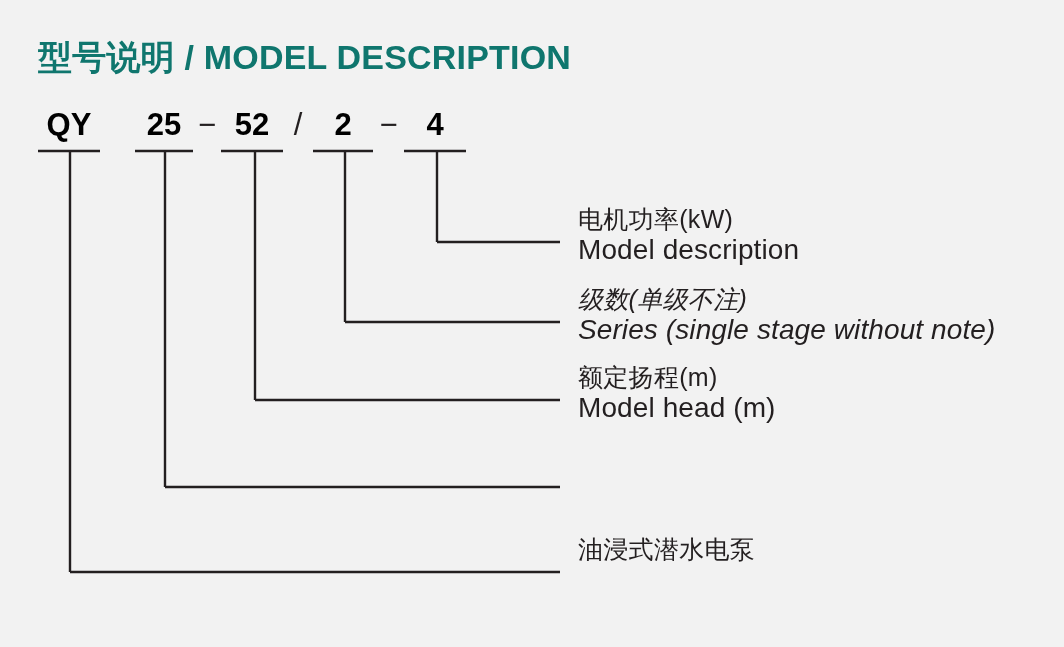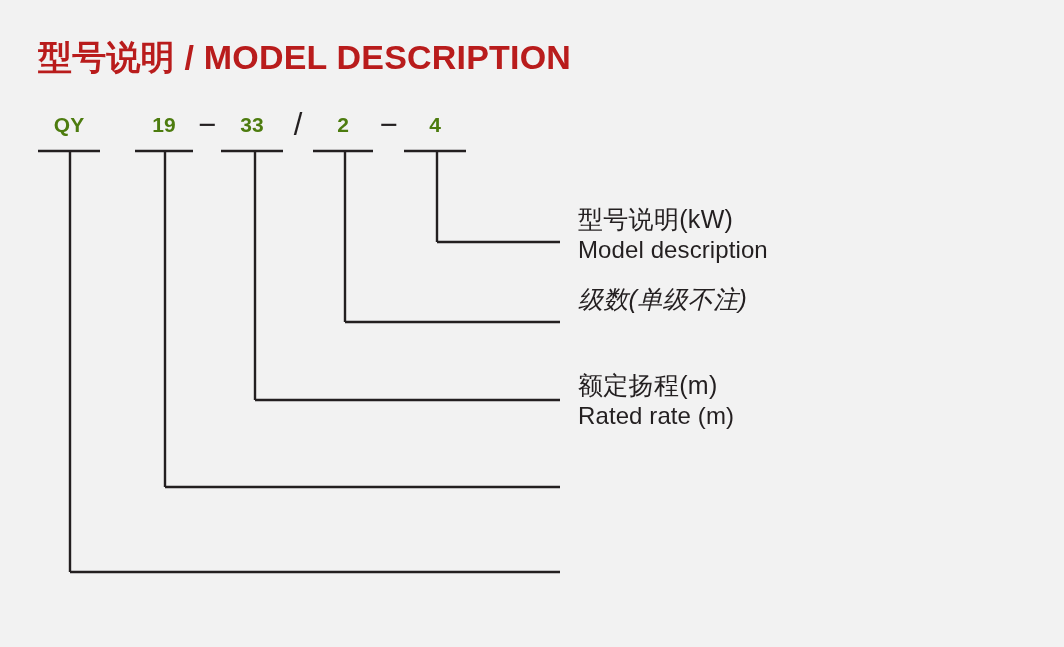--- a/index.html
+++ b/index.html
@@ -20,40 +20,40 @@
     height: 647px;
   }
 
   
   .title {
     position: absolute;
     left: 38px;
     top: 36px;
     font-size: 34px;
     font-weight: bold;
-    color: #b91c1c;
+    color: #0f766e;
     letter-spacing: 0.2px;
     white-space: nowrap;
     line-height: 42px;
   }
 
   
   .code-row {
     position: absolute;
     left: 0;
     top: 103px;
     height: 46px;
     width: 520px;
   }
   .code-seg {
     position: absolute;
     top: 0;
-    font-size: 21px;
+    font-size: 31px;
     font-weight: bold;
-    color: #4d7c0f;
+    color: #000000;
     line-height: 44px;
     white-space: nowrap;
     text-align: center;
   }
   .code-sep {
     position: absolute;
     top: 0;
     font-size: 31px;
     font-weight: normal;
     color: #231f20;
@@ -83,41 +83,41 @@
     left: 578px;
     white-space: nowrap;
     color: #231f20;
   }
   .label .cn {
     font-size: 25px;
     line-height: 31px;
     letter-spacing: 0.3px;
   }
   .label .en {
-    font-size: 24px;
+    font-size: 28px;
     line-height: 30px;
     letter-spacing: 0.1px;
   }
   .label sup {
     font-size: 0.62em;
     vertical-align: super;
     line-height: 0;
   }
 </style>
 </head>
 <body>
 
 <div id="stage">
 
   <div class="title">型号说明 / MODEL DESCRIPTION</div>
 
   <div class="code-row">
       <div class="code-seg" style="left: 38px; width: 62px;">QY</div>
-      <div class="code-seg" style="left: 135px; width: 58px;">19</div>
-      <div class="code-seg" style="left: 221px; width: 62px;">33</div>
+      <div class="code-seg" style="left: 135px; width: 58px;">25</div>
+      <div class="code-seg" style="left: 221px; width: 62px;">52</div>
       <div class="code-seg" style="left: 313px; width: 60px;">2</div>
       <div class="code-seg" style="left: 404px; width: 62px;">4</div>
       <div class="code-sep" style="left: 193px; width: 28px;">−</div>
       <div class="code-sep" style="left: 283px; width: 30px;">/</div>
       <div class="code-sep" style="left: 373px; width: 31px;">−</div>
     </div>
 
   <svg id="leaders" viewBox="0 0 1064 647" width="1064" height="647">
       <line x1="38" y1="151" x2="100" y2="151"></line>
       <line x1="437" y1="151" x2="437" y2="242"></line>
@@ -131,29 +131,31 @@
       <line x1="313" y1="151" x2="373" y2="151"></line>
       <line x1="165" y1="151" x2="165" y2="487"></line>
       <line x1="165" y1="487" x2="560" y2="487"></line>
       <line x1="404" y1="151" x2="466" y2="151"></line>
       <line x1="70" y1="151" x2="70" y2="572"></line>
       <line x1="70" y1="572" x2="560" y2="572"></line>
     </svg>
 
   <div id="labels">
       <div class="label" style="top: 204px;">
-        <div class="cn">型号说明(kW)</div>
+        <div class="cn">电机功率(kW)</div>
         <div class="en">Model description</div>
       </div>
       <div class="label" style="top: 284px; font-style: italic;">
         <div class="cn">级数(单级不注)</div>
+        <div class="en">Series (single stage without note)</div>
       </div>
-      <div class="label" style="top: 362px; margin-top: 8px;">
+      <div class="label" style="top: 362px;">
         <div class="cn">额定扬程(m)</div>
-        <div class="en">Rated rate (m)</div>
+        <div class="en">Model head (m)</div>
       </div>
       <div class="label" style="top: 449px;">
       </div>
       <div class="label" style="top: 534px;">
+        <div class="cn">油浸式潜水电泵</div>
       </div>
     </div>
 
 </div>
 
 </body></html>

